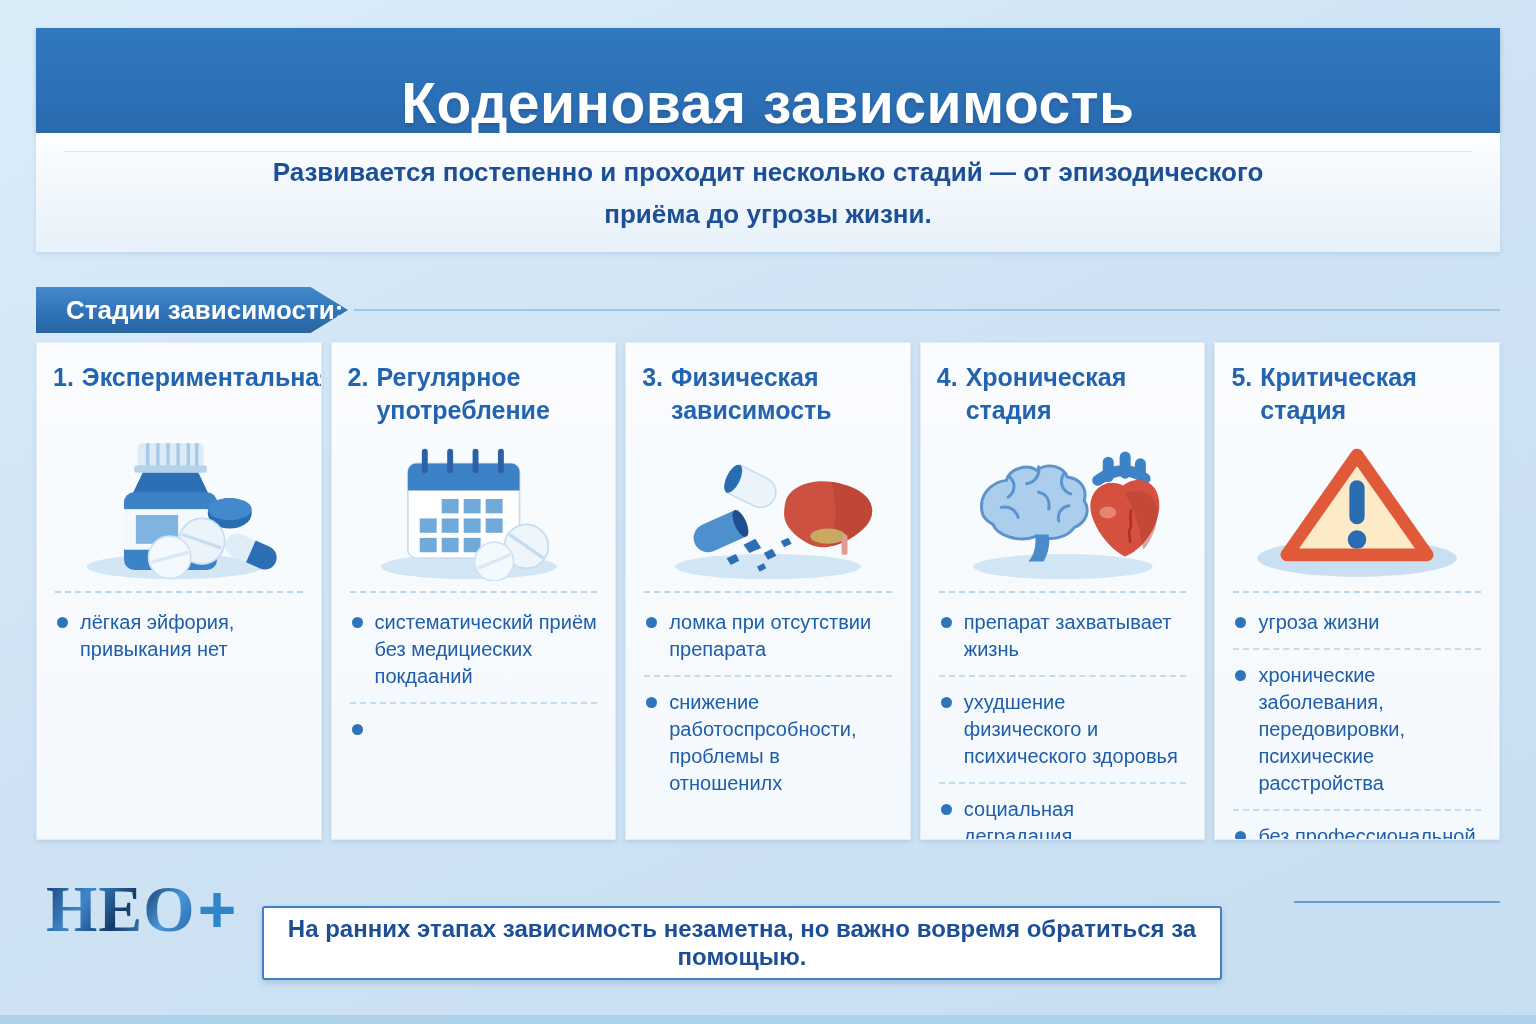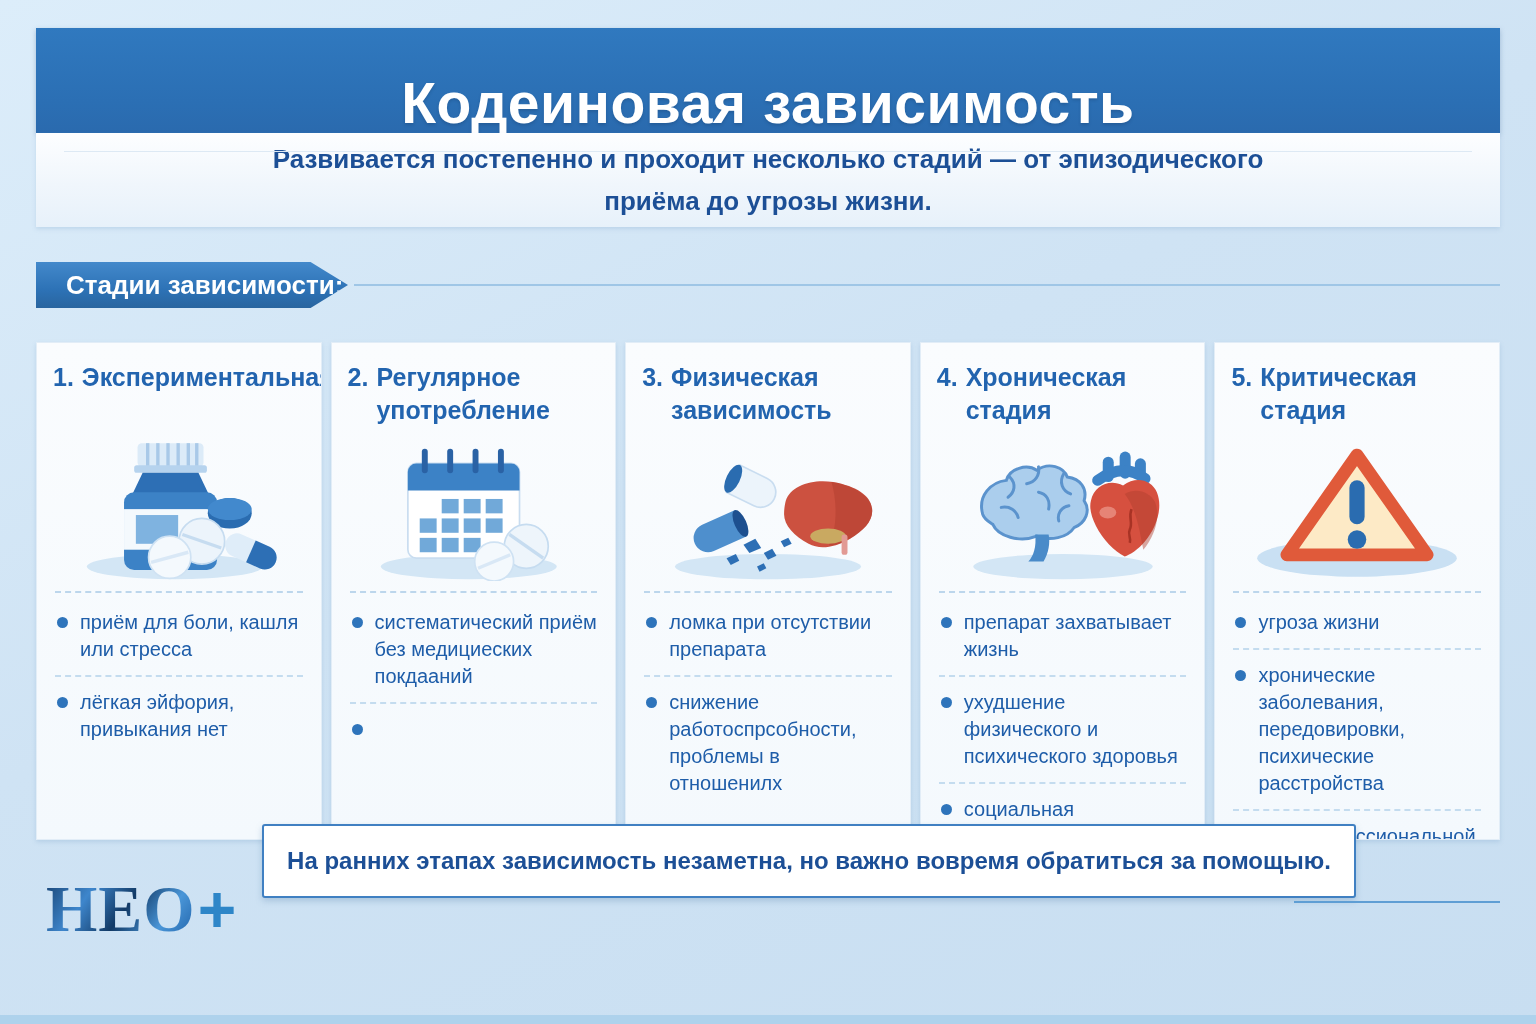--- a/index.html
+++ b/index.html
@@ -19,36 +19,36 @@
     display:flex; align-items:center; justify-content:center;
   }
   .header h1 {
     color:#ffffff; font-size:57px; font-weight:700; letter-spacing:.5px;
     text-shadow:0 2px 3px rgba(20,50,90,.25);
     margin-top:44px;
   }
 
   
   .intro {
-    position:absolute; left:36px; top:133px; width:1464px; height:94px;
+    position:absolute; left:36px; top:133px; width:1464px; height:119px;
     background:linear-gradient(180deg,#fdfeff 0%,#f0f6fc 55%,#e7f1fa 100%);
     box-shadow:0 2px 4px rgba(120,160,200,.25);
     display:flex; flex-direction:column; align-items:center; justify-content:center;
     gap:4px;
   }
   .intro::before {
     content:""; position:absolute; top:18px; left:28px; right:28px; height:1px;
     background:#dde9f4;
   }
   .intro .line {
     color:#1c4f96; font-size:26px; font-weight:600; line-height:38px; text-align:center;
   }
 
   
-  .banner-row { position:absolute; left:36px; top:262px; width:1464px; height:46px;text-align:center; }
+  .banner-row { position:absolute; left:36px; top:287px; width:1464px; height:46px;text-align:center; }
   .banner {
     position:absolute; left:0; top:0; width:312px; height:46px;
     background:linear-gradient(180deg,#4389cb 0%,#2d72b6 60%,#29659f 100%);
     clip-path:polygon(0 0,88% 0,100% 50%,88% 100%,0 100%);
     display:flex; align-items:center;
     padding-left:30px;
   }
   .banner span { color:#ffffff; font-size:26px; font-weight:700; }
   .banner-line {
     position:absolute; left:318px; top:22px; right:0; height:2px; background:#9fc6e6;
@@ -93,21 +93,21 @@
     background:linear-gradient(125deg,#16406f 0%,#3e86cc 28%,#123a66 52%,#4a96d8 76%,#1b5ca3 100%);
     -webkit-background-clip:text; background-clip:text; color:transparent;
     text-shadow:none;
     font-family:Liberation Serif, serif;
   }
   .logo-plus {
     font-size:66px; font-weight:800; line-height:1; margin-left:2px;
     color:#2e86c8;
   }
   .footer-box {
-    position:absolute; left:262px; top:824px; width:1094px; height:74px;
+    position:absolute; left:262px; top:906px; width:960px; height:74px;
     background:#ffffff; border:2px solid #4080c2; border-radius:3px;
     box-shadow:0 3px 6px rgba(100,140,180,.35);
     display:flex; align-items:center; justify-content:center;
   }
   .footer-box span {
     color:#1c4f96; font-size:24px; font-weight:600; text-align:center;
   }
   .footer-line {
     position:absolute; left:1294px; top:901px; width:206px; height:2px; background:#5f9ed4;
   }
@@ -167,24 +167,20 @@
             <path d="M210 126 h18 a14 14 0 0 1 0 28 h-18 z" fill="#2d6fb5"></path>
           </g>
           <circle cx="152" cy="128" r="27" fill="#ecf4fb" stroke="#c6dcf0" stroke-width="2"></circle>
           <line x1="129" y1="120" x2="175" y2="136" stroke="#c6dcf0" stroke-width="4"></line>
           <circle cx="114" cy="147" r="25" fill="#f4f9fd" stroke="#cfe2f3" stroke-width="2"></circle>
           <line x1="92" y1="153" x2="136" y2="141" stroke="#d9e8f6" stroke-width="4"></line>
         </svg>
       </div>
       <div class="divider"></div>
       <ul class="bullets">
-        <li>
-          <span class="dot"></span>
-          <span class="bullet-text">приём для боли, кашля или стресса</span>
-        </li>
         <li>
           <span class="dot"></span>
           <span class="bullet-text">лёгкая эйфория, привыкания нет</span>
         </li>
       </ul>
     </section>
 
     <section class="card">
       <h2 class="card-title">
         <span class="num">2.</span>

